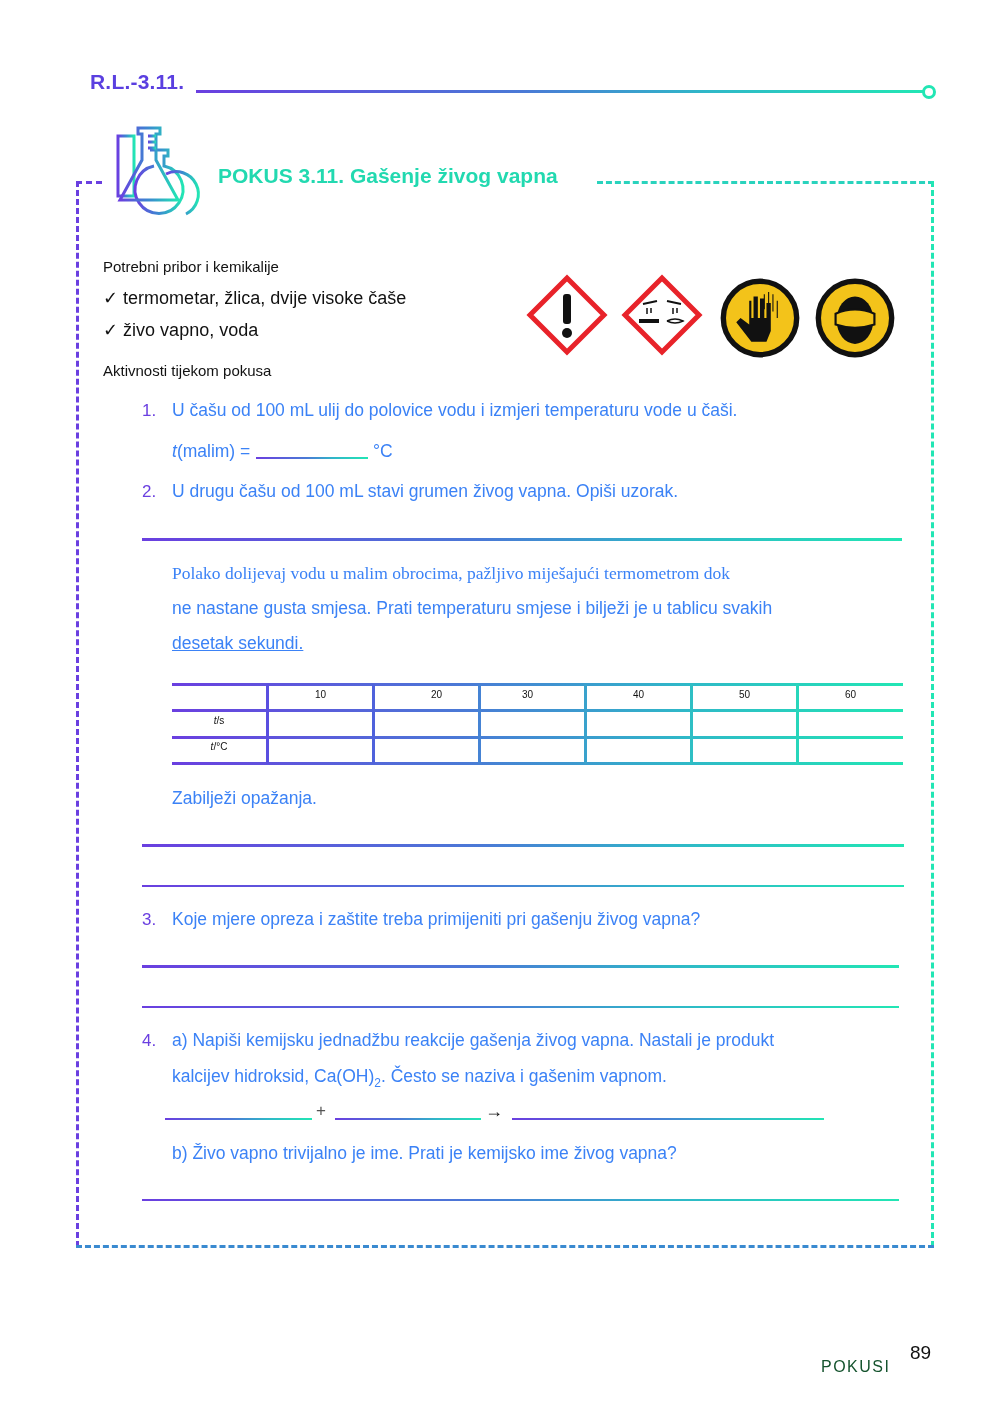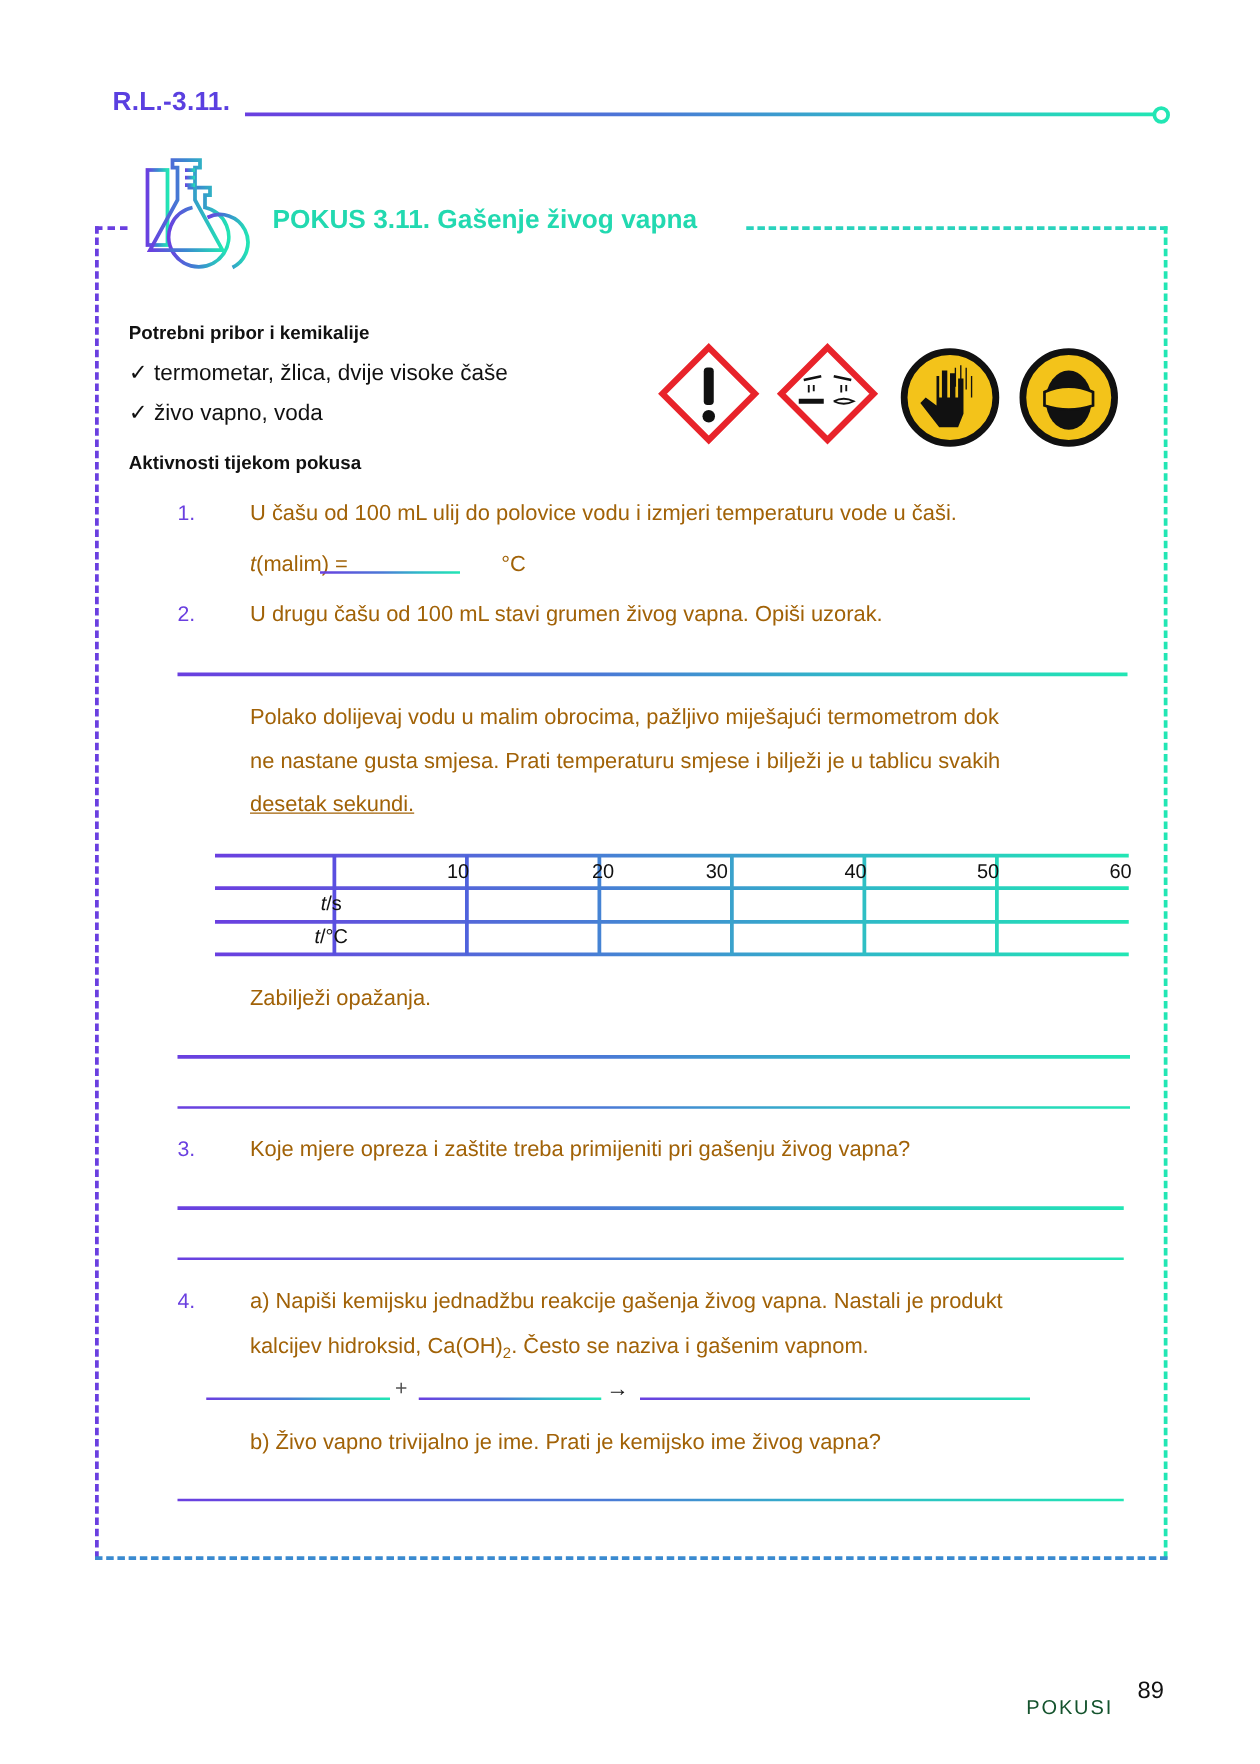--- a/index.html
+++ b/index.html
@@ -14,29 +14,29 @@
   .rl-dot { left: 922px; top: 85px; width: 8px; height: 8px; border: 3px solid #22e6b4; border-radius: 50%; background: #fff; }
   .frame-top-left { left: 76px; top: 181px; width: 26px; border-top: 3px dashed #6a3fe0; }
   .frame-top-right { left: 597px; top: 181px; width: 337px; height: 0; border-top: 3px dashed #2ad3bd; }
   .frame-left { left: 76px; top: 181px; width: 0; height: 1066px; border-left: 3px dashed #6a3fe0; }
   .frame-right { left: 931px; top: 181px; width: 0; height: 1066px; border-left: 3px dashed #22e6b4; }
   .frame-bottom { left: 76px; top: 1245px; width: 858px; height: 3px;
     background: repeating-linear-gradient(90deg, transparent 0 0, transparent 0 0);
     border-top: 3px dashed #3a8ad0; }
   .pokus-title { left: 218px; top: 164px; font-size: 21px; font-weight: bold; color: #22d9b0; }
   .flask-icon { left: 110px; top: 124px; width: 100px; height: 92px; }
-  .section-head { font-size: 15px; font-weight: bold; color: #111; }
+  .section-head { font-size: 15px; font-weight: normal; color: #111; }
   .check-item { font-size: 18px; color: #111; }
   .num { color: #6a3fe0; font-size: 17px; }
-  .txt { font-size: 17.5px; color: #a16207; margin-left: 28px; }
+  .txt { font-size: 17.5px; color: #3b82f6; }
   .hazard { width: 82px; height: 82px; }
   .tbl-border-h { position: absolute; left: 172px; width: 731px; height: 3px;
     background: linear-gradient(90deg, #6a3fe0 0%, #4a7ad6 40%, #2fb8c8 70%, #22e6b4 100%); }
   .tbl-border-v { position: absolute; width: 3px; top: 684px; height: 80px; }
-  .tbl-cell { position: absolute; font-size: 16px; text-align: center; color: #111; padding-left: 46px; }
+  .tbl-cell { position: absolute; font-size: 10px; text-align: center; color: #111; }
   .footer-label { left: 821px; top: 1344px; font-size: 16px; color: #14532d; letter-spacing: 1.5px; margin-top: 14px; }
   .footer-page { left: 910px; top: 1342px; font-size: 19px; color: #111; }
 </style>
 </head>
 <body>
 
 <div class="abs rl-title">R.L.-3.11.</div>
 <div class="grad-line rl-line"></div>
 <div class="abs rl-dot"></div>
 
@@ -106,21 +106,21 @@
 <div class="abs txt" style="left:172px; top:441px;">
   <i>t</i><span>(malim) =</span>
 </div>
 <div class="grad-line thin" style="left:256px; top:457px; width:112px;"></div>
 <div class="abs txt" style="left:373px; top:441px;">°C</div>
 
 <div class="abs num" style="left:142px; top:482px;">2.</div>
 <div class="abs txt" style="left:172px; top:481px;">U drugu čašu od 100 mL stavi grumen živog vapna. Opiši uzorak.</div>
 <div class="grad-line" style="left:142px; top:538px; width:760px;"></div>
 
-<div class="abs txt" style="left:172px; top:563px;">Polako dolijevaj vodu u malim obrocima, pažljivo miješajući termometrom dok</div>
+<div class="abs txt" style="left:172px; top:563px;font-family:Liberation Serif, serif;">Polako dolijevaj vodu u malim obrocima, pažljivo miješajući termometrom dok</div>
 <div class="abs txt" style="left:172px; top:598px;">ne nastane gusta smjesa. Prati temperaturu smjese i bilježi je u tablicu svakih</div>
 <div class="abs txt" style="left:172px; top:633px;text-decoration:underline;">desetak sekundi.</div>
 
 <div class="tbl-border-h" style="top:683px;"></div>
 <div class="tbl-border-h" style="top:709px;"></div>
 <div class="tbl-border-h" style="top:736px;"></div>
 <div class="tbl-border-h" style="top:762px;"></div>
 <div class="tbl-border-v" style="left:266px; background:#5a4fe0;"></div>
 <div class="tbl-border-v" style="left:372px; background:#4f62dc;"></div>
 <div class="tbl-border-v" style="left:478px; background:#4583d4;"></div>

